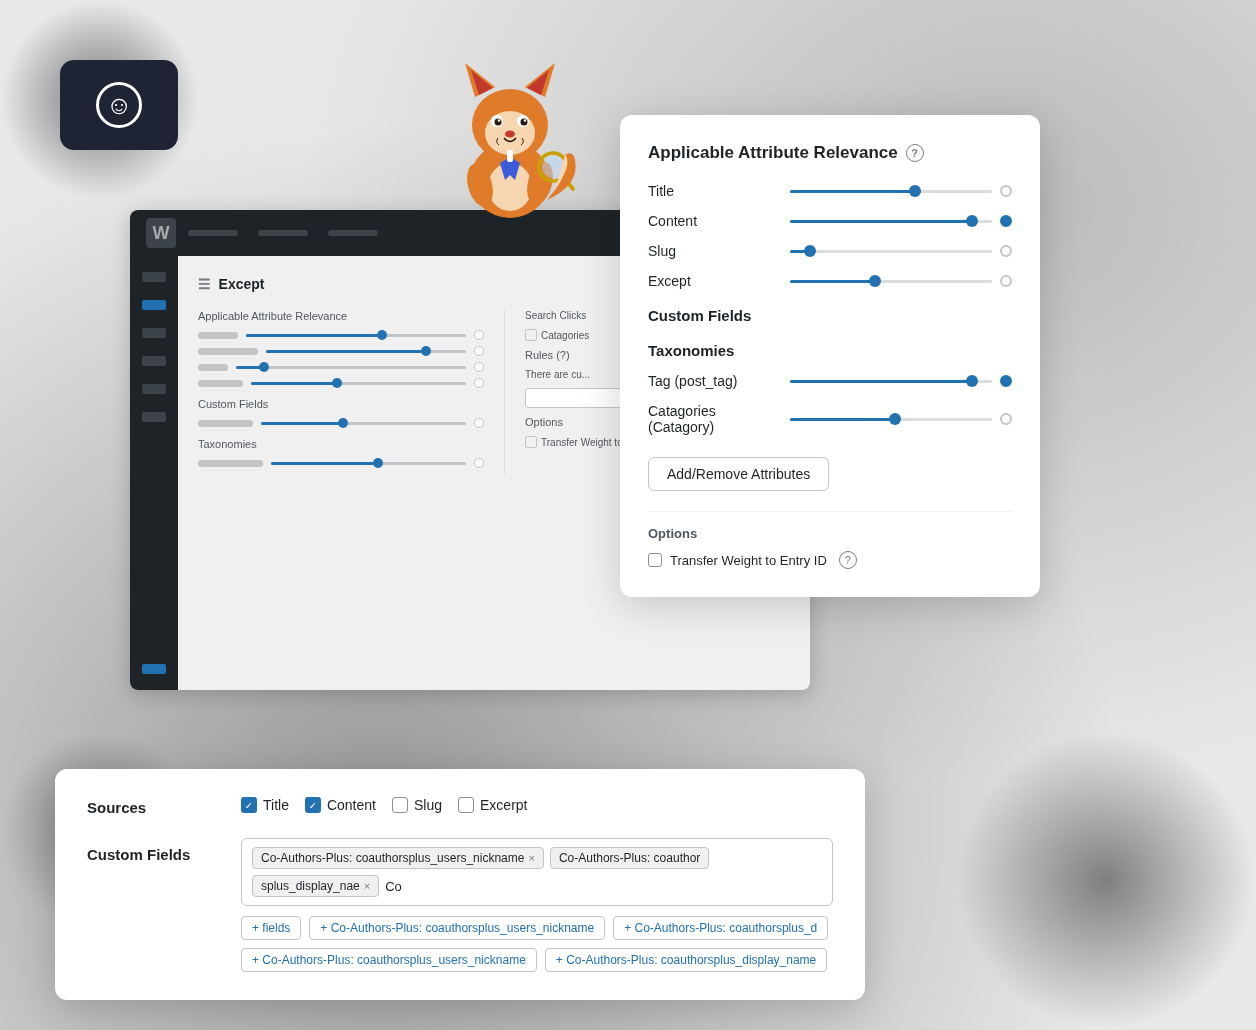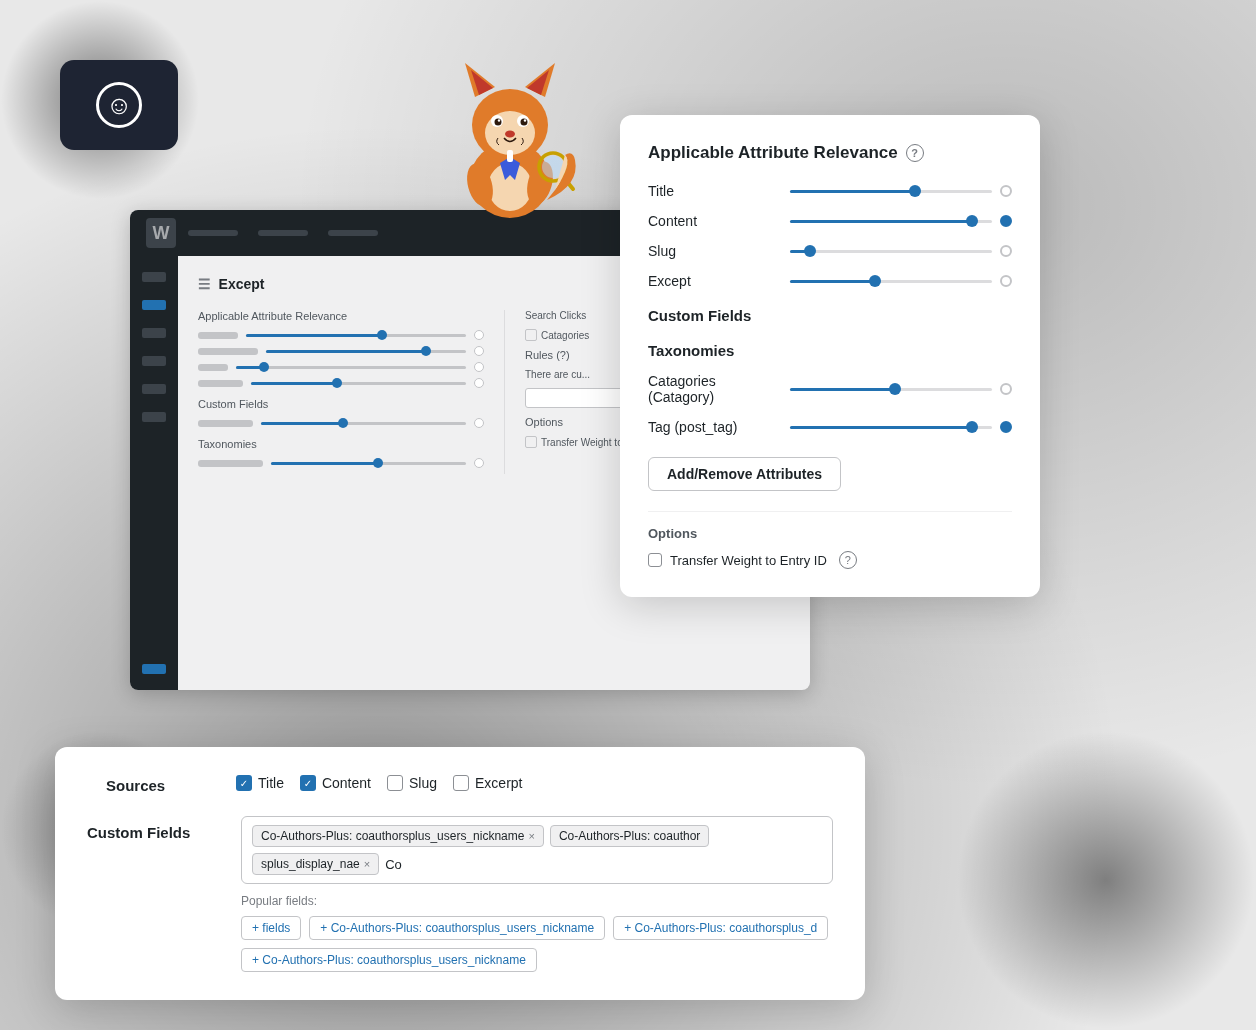--- a/index.html
+++ b/index.html
@@ -310,21 +310,20 @@
     .add-remove-btn {
       display: inline-block;
       padding: 8px 18px;
       border: 1.5px solid #c3c4c7;
       border-radius: 6px;
       font-size: 14px;
       color: #1d2327;
       cursor: pointer;
       margin-top: 8px;
       background: #fff;
-      font-weight: bold;
     }
 
     
     .options-section {
       margin-top: 20px;
       padding-top: 14px;
       border-top: 1px solid #f0f0f1;
     }
     .options-title {
       font-size: 13px;
@@ -356,22 +355,22 @@
       width: 810px;
       background: #fff;
       border-radius: 12px;
       padding: 28px 32px;
       z-index: 15;
       box-shadow: 0 8px 40px rgba(0,0,0,0.18);
     }
     .sources-row {
       display: flex;
       align-items: flex-start;
+      gap: 24px;
       margin-bottom: 22px;
-      margin-left: 19px;
     }
     .sources-label {
       font-size: 15px;
       font-weight: 700;
       color: #1d2327;
       min-width: 130px;
       padding-top: 2px;
     }
     .checkboxes-row {
       display: flex;
@@ -722,38 +721,38 @@
       <div class="slider-end"></div>
     </div>
   </div>
 
   <div class="section-heading">Custom Fields</div>
 
 
   <div class="section-heading">Taxonomies</div>
 
   <div class="attr-row">
+    <span class="attr-label">Tag (post_tag)</span>
+    <div class="slider-container">
+      <div class="slider-track">
+        <div class="slider-fill" style="width:90%"></div>
+        <div class="slider-thumb" style="left:90%"></div>
+      </div>
+      <div class="slider-end" style="border-color:#2271b1;background:#2271b1;"></div>
+    </div>
+  </div>
+
+  <div class="attr-row">
     <span class="attr-label">Catagories (Catagory)</span>
     <div class="slider-container">
       <div class="slider-track">
         <div class="slider-fill" style="width:52%"></div>
         <div class="slider-thumb" style="left:52%"></div>
       </div>
       <div class="slider-end"></div>
-    </div>
-  </div>
-
-  <div class="attr-row">
-    <span class="attr-label">Tag (post_tag)</span>
-    <div class="slider-container">
-      <div class="slider-track">
-        <div class="slider-fill" style="width:90%"></div>
-        <div class="slider-thumb" style="left:90%"></div>
-      </div>
-      <div class="slider-end" style="border-color:#2271b1;background:#2271b1;"></div>
     </div>
   </div>
 
   <div>
     <button class="add-remove-btn">Add/Remove Attributes</button>
   </div>
 
   <div class="options-section">
     <div class="options-title">Options</div>
     <div class="checkbox-row">
@@ -798,22 +797,22 @@
         </span>
         <span class="tag-pill">
           <span>Co-Authors-Plus: coauthor</span>
         </span>
         <span class="tag-pill">
           <span>splus_display_nae</span>
           <span class="remove-x">×</span>
         </span>
         <input class="tag-input" type="text" value="Co" style="">
       </div>
-      <div class="popular-fields-label">Popular fields:</div>
       <div class="popular-chips">
         <button class="popular-chip">fields</button>
         <button class="popular-chip">Co-Authors-Plus: coauthorsplus_users_nickname</button>
         <button class="popular-chip">Co-Authors-Plus: coauthorsplus_d</button>
         <button class="popular-chip">Co-Authors-Plus: coauthorsplus_users_nickname</button>
+        <button class="popular-chip">Co-Authors-Plus: coauthorsplus_display_name</button>
       </div>
     </div>
   </div>
 </div>
 
 </body></html>

